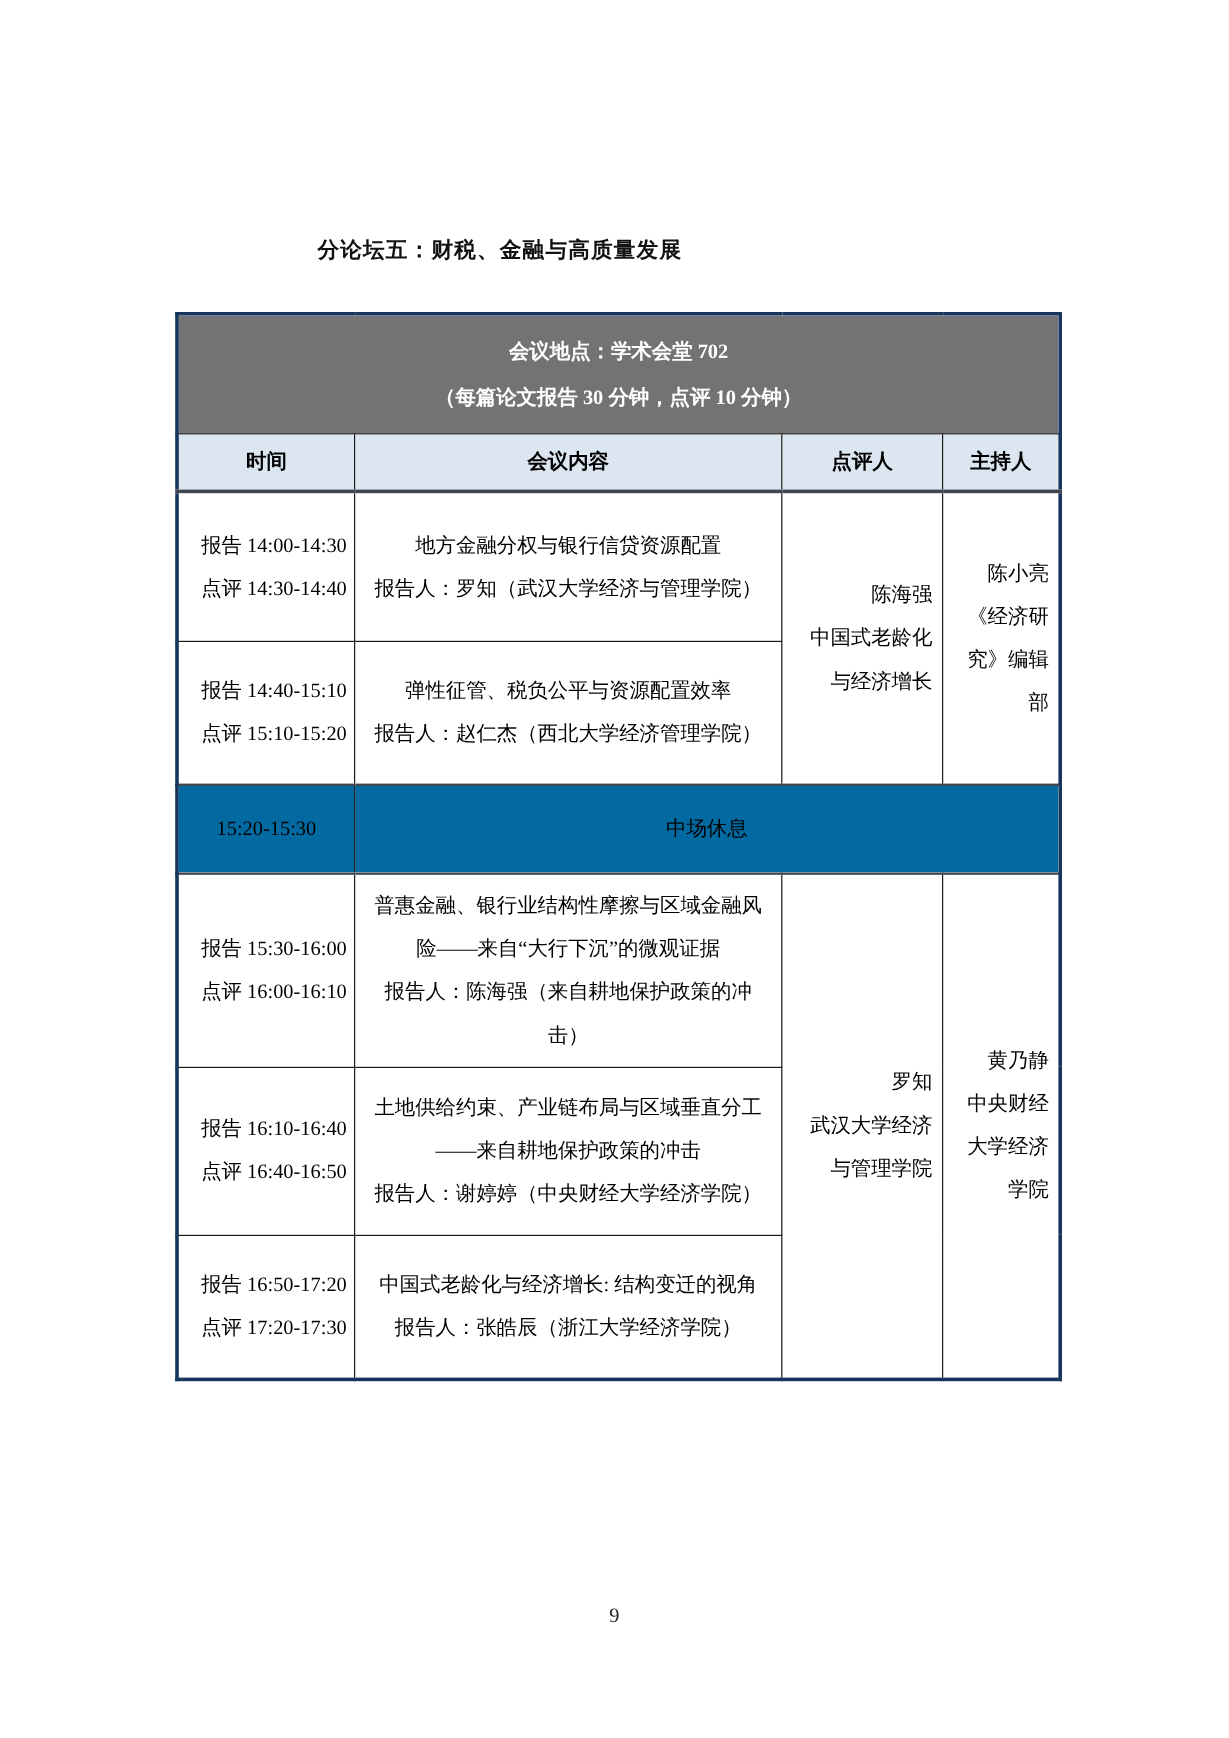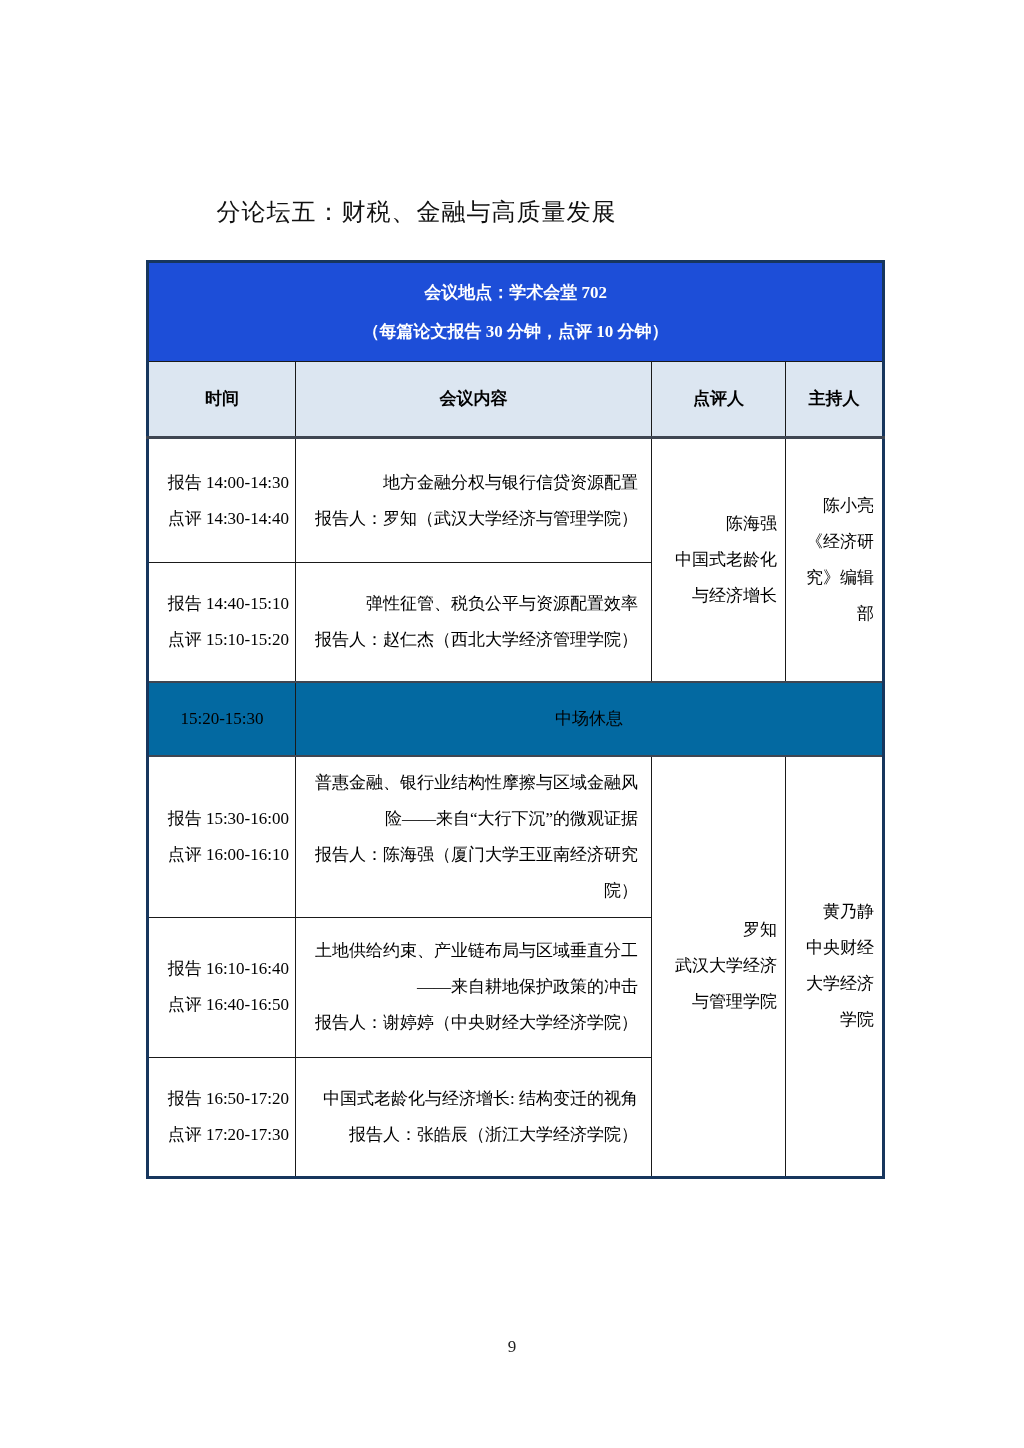--- a/index.html
+++ b/index.html
@@ -8,72 +8,72 @@
     width: 1024px; height: 1448px;
     position: relative;
     font-family: "Liberation Serif", "DejaVu Serif", serif;
     color: #000000;
   }
   .page-title {
     position: absolute;
     top: 196px; left: 0; width: 833px;
     text-align: center;
     font-family: "Liberation Sans", "DejaVu Sans", sans-serif;
-    font-weight: normal;
-    font-size: 24px;
+    font-weight: bold;
+    font-size: 18px;
     letter-spacing: 1px;
     color: #111111;
   }
   table.schedule {
     position: absolute;
     top: 260px; left: 146px;
     width: 738px;
     border-collapse: collapse;
     table-layout: fixed;
   }
   table.schedule { border: 3px solid #17365d; }
   table.schedule td {
     border: 1.5px solid #1a1a1a;
     vertical-align: middle;
     font-size: 17px;
     line-height: 36px;
     overflow: hidden;
   }
   
   tr.r-venue  { height: 100px; }
-  tr.r-cols   { height: 76px;  }
+  tr.r-cols   { height: 48px;  }
   tr.r-s1     { height: 125px; }
   tr.r-s2     { height: 119px; }
   tr.r-break  { height: 74px;  }
   tr.r-s3     { height: 160px; }
   tr.r-s4     { height: 140px; }
   tr.r-s5     { height: 120px; }
   
   td.venue-cell {
-    background: #1d4ed8;
+    background: #737373;
     color: #ffffff;
     text-align: center;
     font-weight: bold;
     border-bottom: 3px solid #17365d;
   }
   td.venue-cell .venue-line { line-height: 39px; }
   
   tr.r-cols td {
     background: #dce6f1;
     font-weight: bold;
     text-align: center;
     border-bottom: 3px solid #3f4652;
   }
   
   td.c-time {
     text-align: right;
     padding: 0 6px 0 11px;
   }
   td.c-content {
-    text-align: right;
+    text-align: center;
     padding: 8px 13px;
   }
   td.c-person {
     text-align: right;
     padding: 0 8px;
   }
   
   tr.r-break td {
     background: #0369a1;
     text-align: center;
@@ -151,21 +151,21 @@
     <td colspan="3">中场休息</td>
   </tr>
 
   <tr class="r-s3">
     <td class="c-time">
       <div>报告 15:30-16:00</div>
       <div>点评 16:00-16:10</div>
     </td>
     <td class="c-content">
       <div>普惠金融、银行业结构性摩擦与区域金融风险——来自“大行下沉”的微观证据</div>
-      <div>报告人：陈海强（厦门大学王亚南经济研究院）</div>
+      <div>报告人：陈海强（来自耕地保护政策的冲击）</div>
     </td>
     <td class="c-person" rowspan="3">
       <div>罗知</div>
       <div>武汉大学经济与管理学院</div>
     </td>
     <td class="c-person" rowspan="3">
       <div>黄乃静</div>
       <div>中央财经大学经济学院</div>
     </td>
   </tr>

